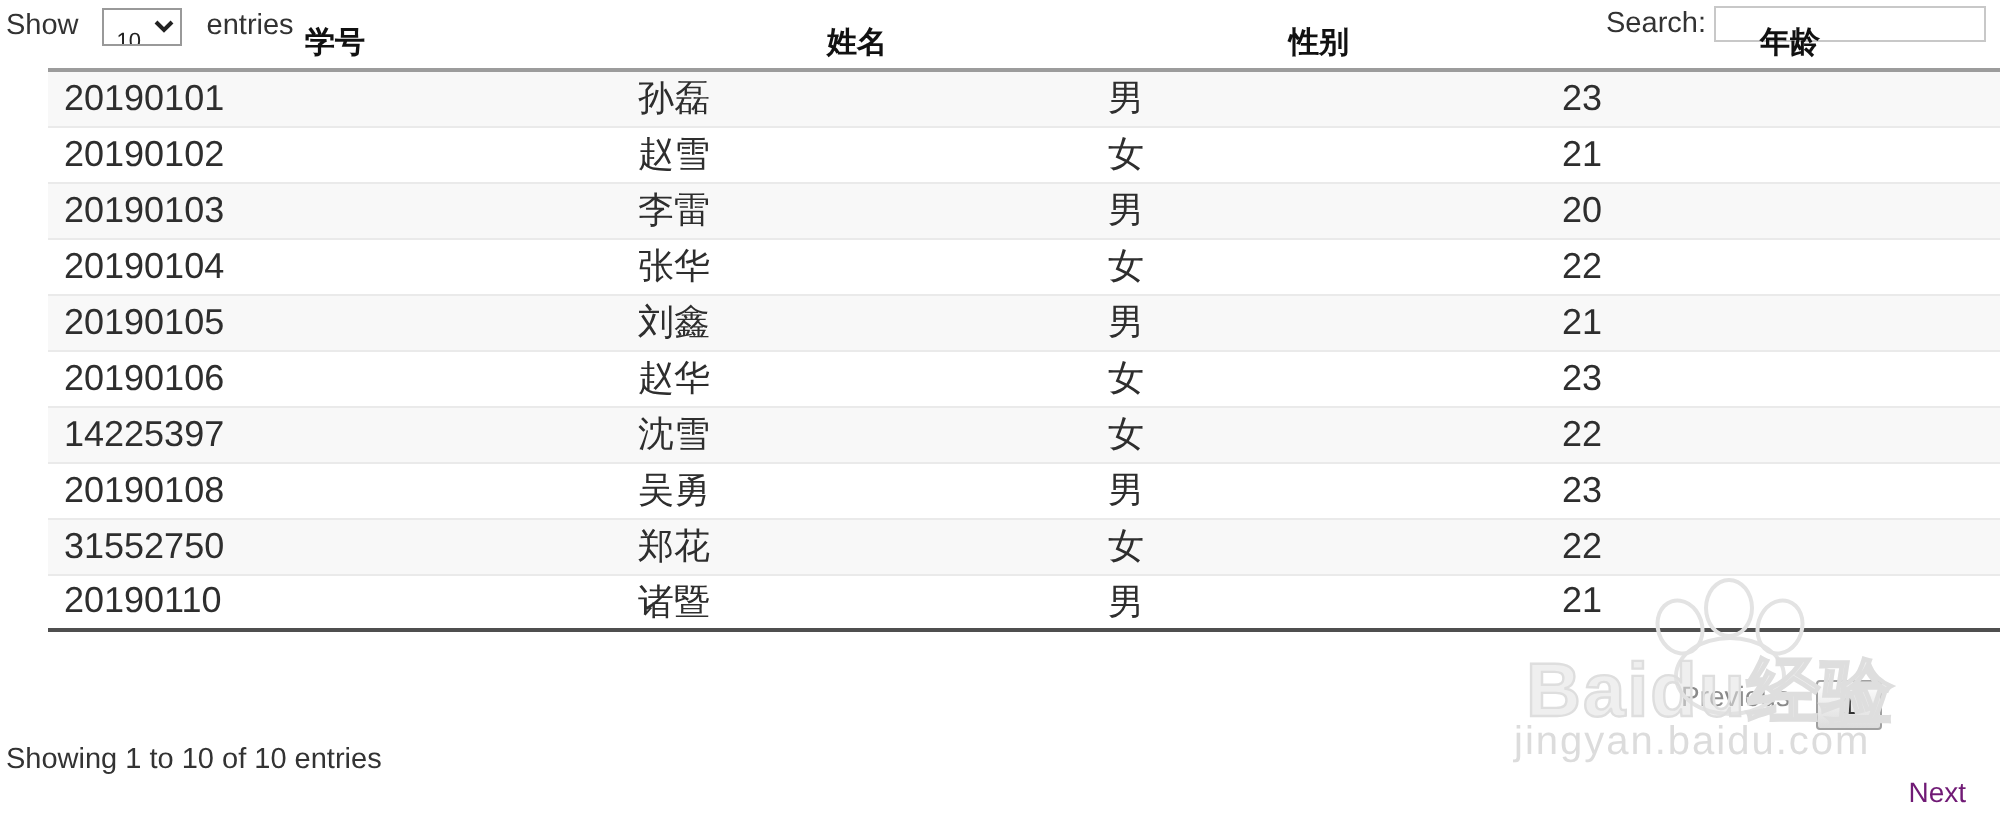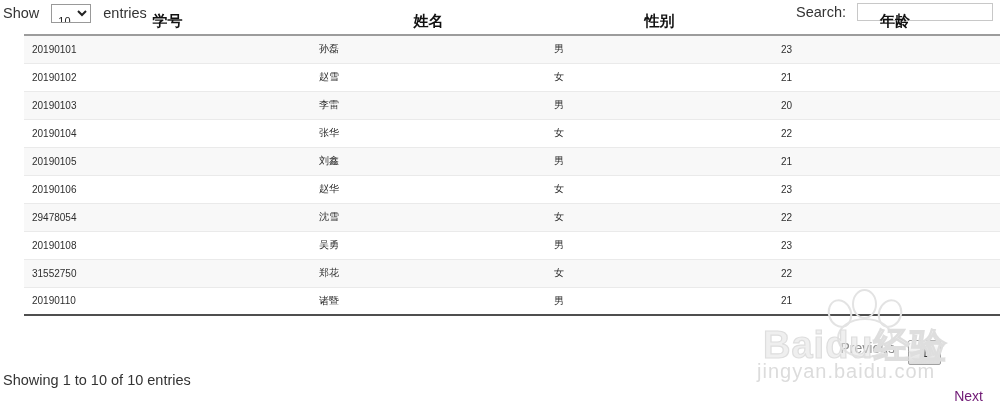--- a/index.html
+++ b/index.html
@@ -6,31 +6,31 @@
   body{
     width:1000px;height:408px;background:#fff;
     font-family:"Liberation Sans", sans-serif;color:#333;
     position:relative;overflow:hidden;
   }
   .wrapper{position:relative;width:1000px;height:408px;}
 
   
   .show-group{position:absolute;left:3px;top:3px;height:20px;display:flex;align-items:center;gap:12px;font-size:14.5px;color:#333;}
   .length-select{width:40px;height:19px;font-size:11px;border:1px solid #999;background:#fff;color:#222;padding:9px 0 0 2px;}
-  .search-group{position:absolute;right:7px;top:2px;height:20px;display:flex;align-items:center;gap:11px;font-size:14.5px;color:#333;}
+  .search-group{position:absolute;right:7px;top:2px;height:20px;display:flex;align-items:center;gap:4px;font-size:14.5px;color:#333;}
   .search-input{width:128px;height:16px;border:1px solid #c8c8c8;font-size:13px;padding:0 3px;outline:none;}
 
   
   table.datatable{position:absolute;top:8px;left:0;width:993px;border-collapse:collapse;table-layout:fixed;margin-left:24px;}
   table.datatable thead th{
     font-size:15px;font-weight:bold;color:#111;text-align:center;
     height:26px;padding:0;border-bottom:2px solid #9c9c9c;vertical-align:middle;cursor:pointer;
   }
   table.datatable tbody td{
-    font-size:10px;color:#2e2e2e;height:28px;box-sizing:border-box;
+    font-size:18px;color:#2e2e2e;height:28px;box-sizing:border-box;
     padding:0 0 0 8px;vertical-align:middle;border-top:1px solid #eaeaea;text-align:left;
   }
   table.datatable tbody tr:first-child td{border-top:none;}
   table.datatable tbody tr.odd{background:#f8f8f8;}
   table.datatable tbody tr:last-child td{border-bottom:2px solid #4f4f4f;}
 
   
   .info{position:absolute;left:3px;top:344px;font-size:14.5px;color:#333;margin-top:28px;}
   .pagination{position:absolute;top:340px;right:17px;display:flex;align-items:flex-start;gap:13px;font-size:14px;}
   .pg-prev{color:#8a8a8a;cursor:default;}
@@ -118,21 +118,21 @@
         <td>男</td>
         <td>21</td>
       </tr>
       <tr>
         <td>20190106</td>
         <td>赵华</td>
         <td>女</td>
         <td>23</td>
       </tr>
       <tr class="odd">
-        <td>29478054</td>
+        <td>14225397</td>
         <td>沈雪</td>
         <td>女</td>
         <td>22</td>
       </tr>
       <tr>
         <td>20190108</td>
         <td>吴勇</td>
         <td>男</td>
         <td>23</td>
       </tr>

